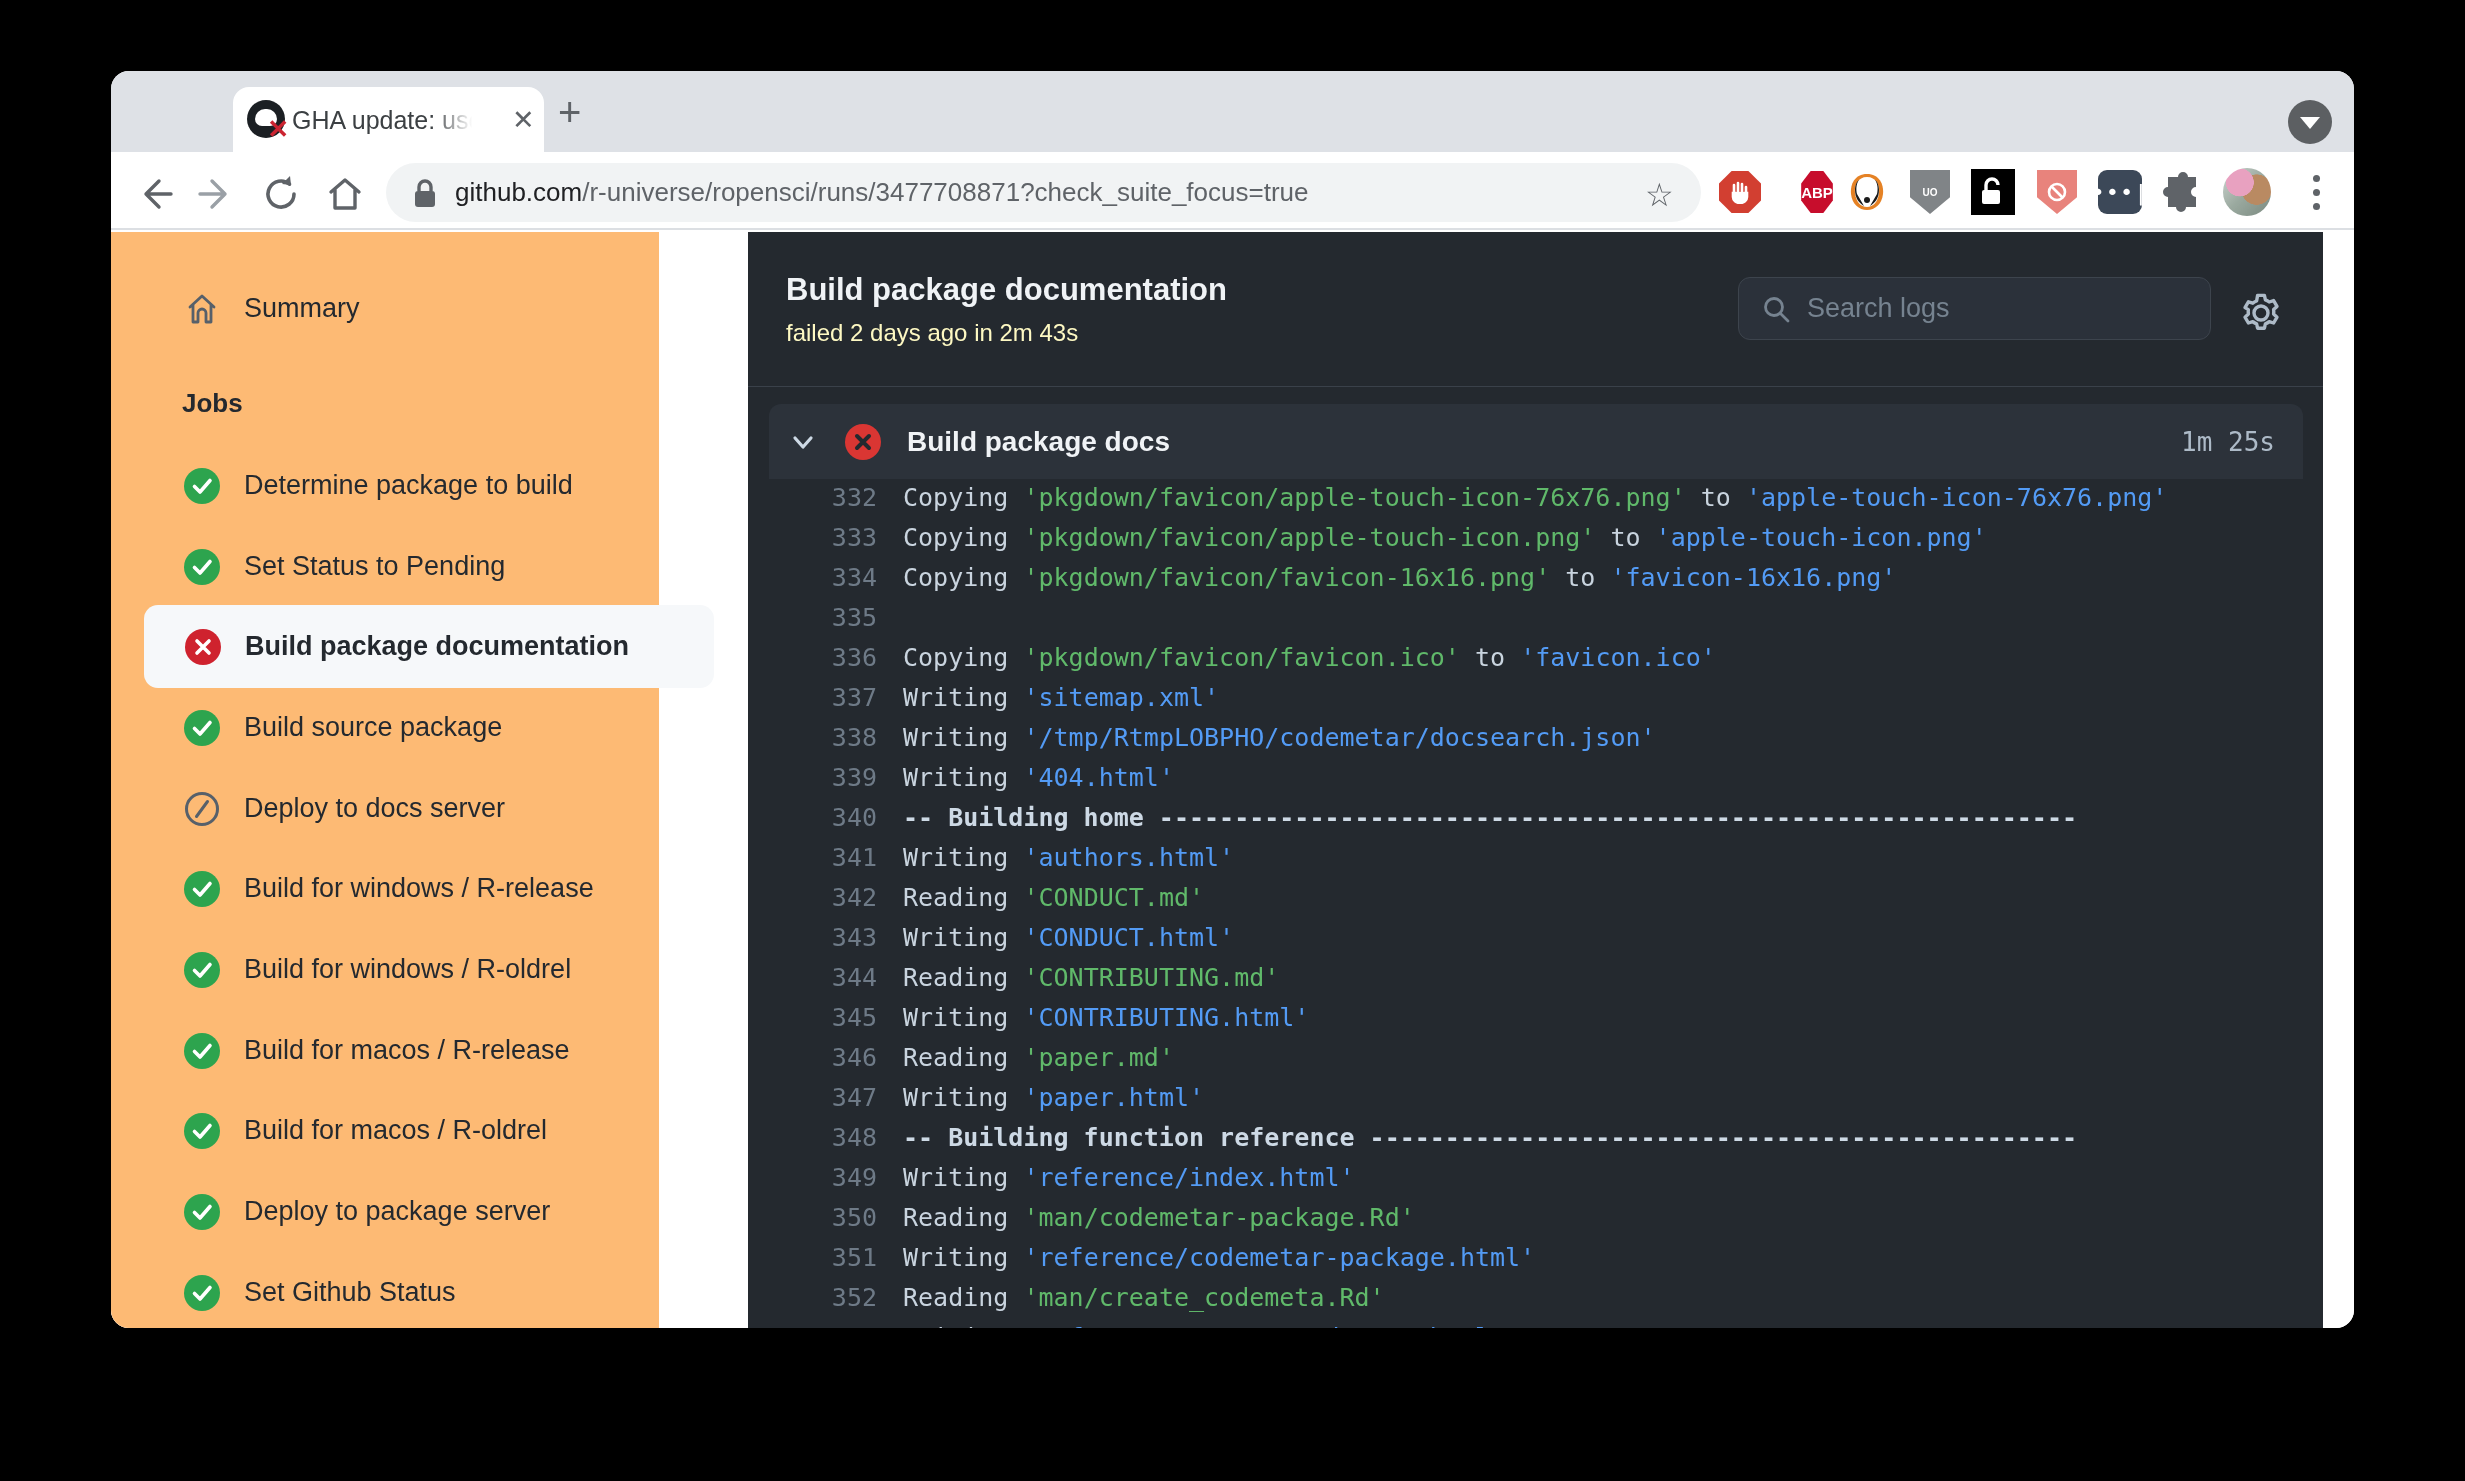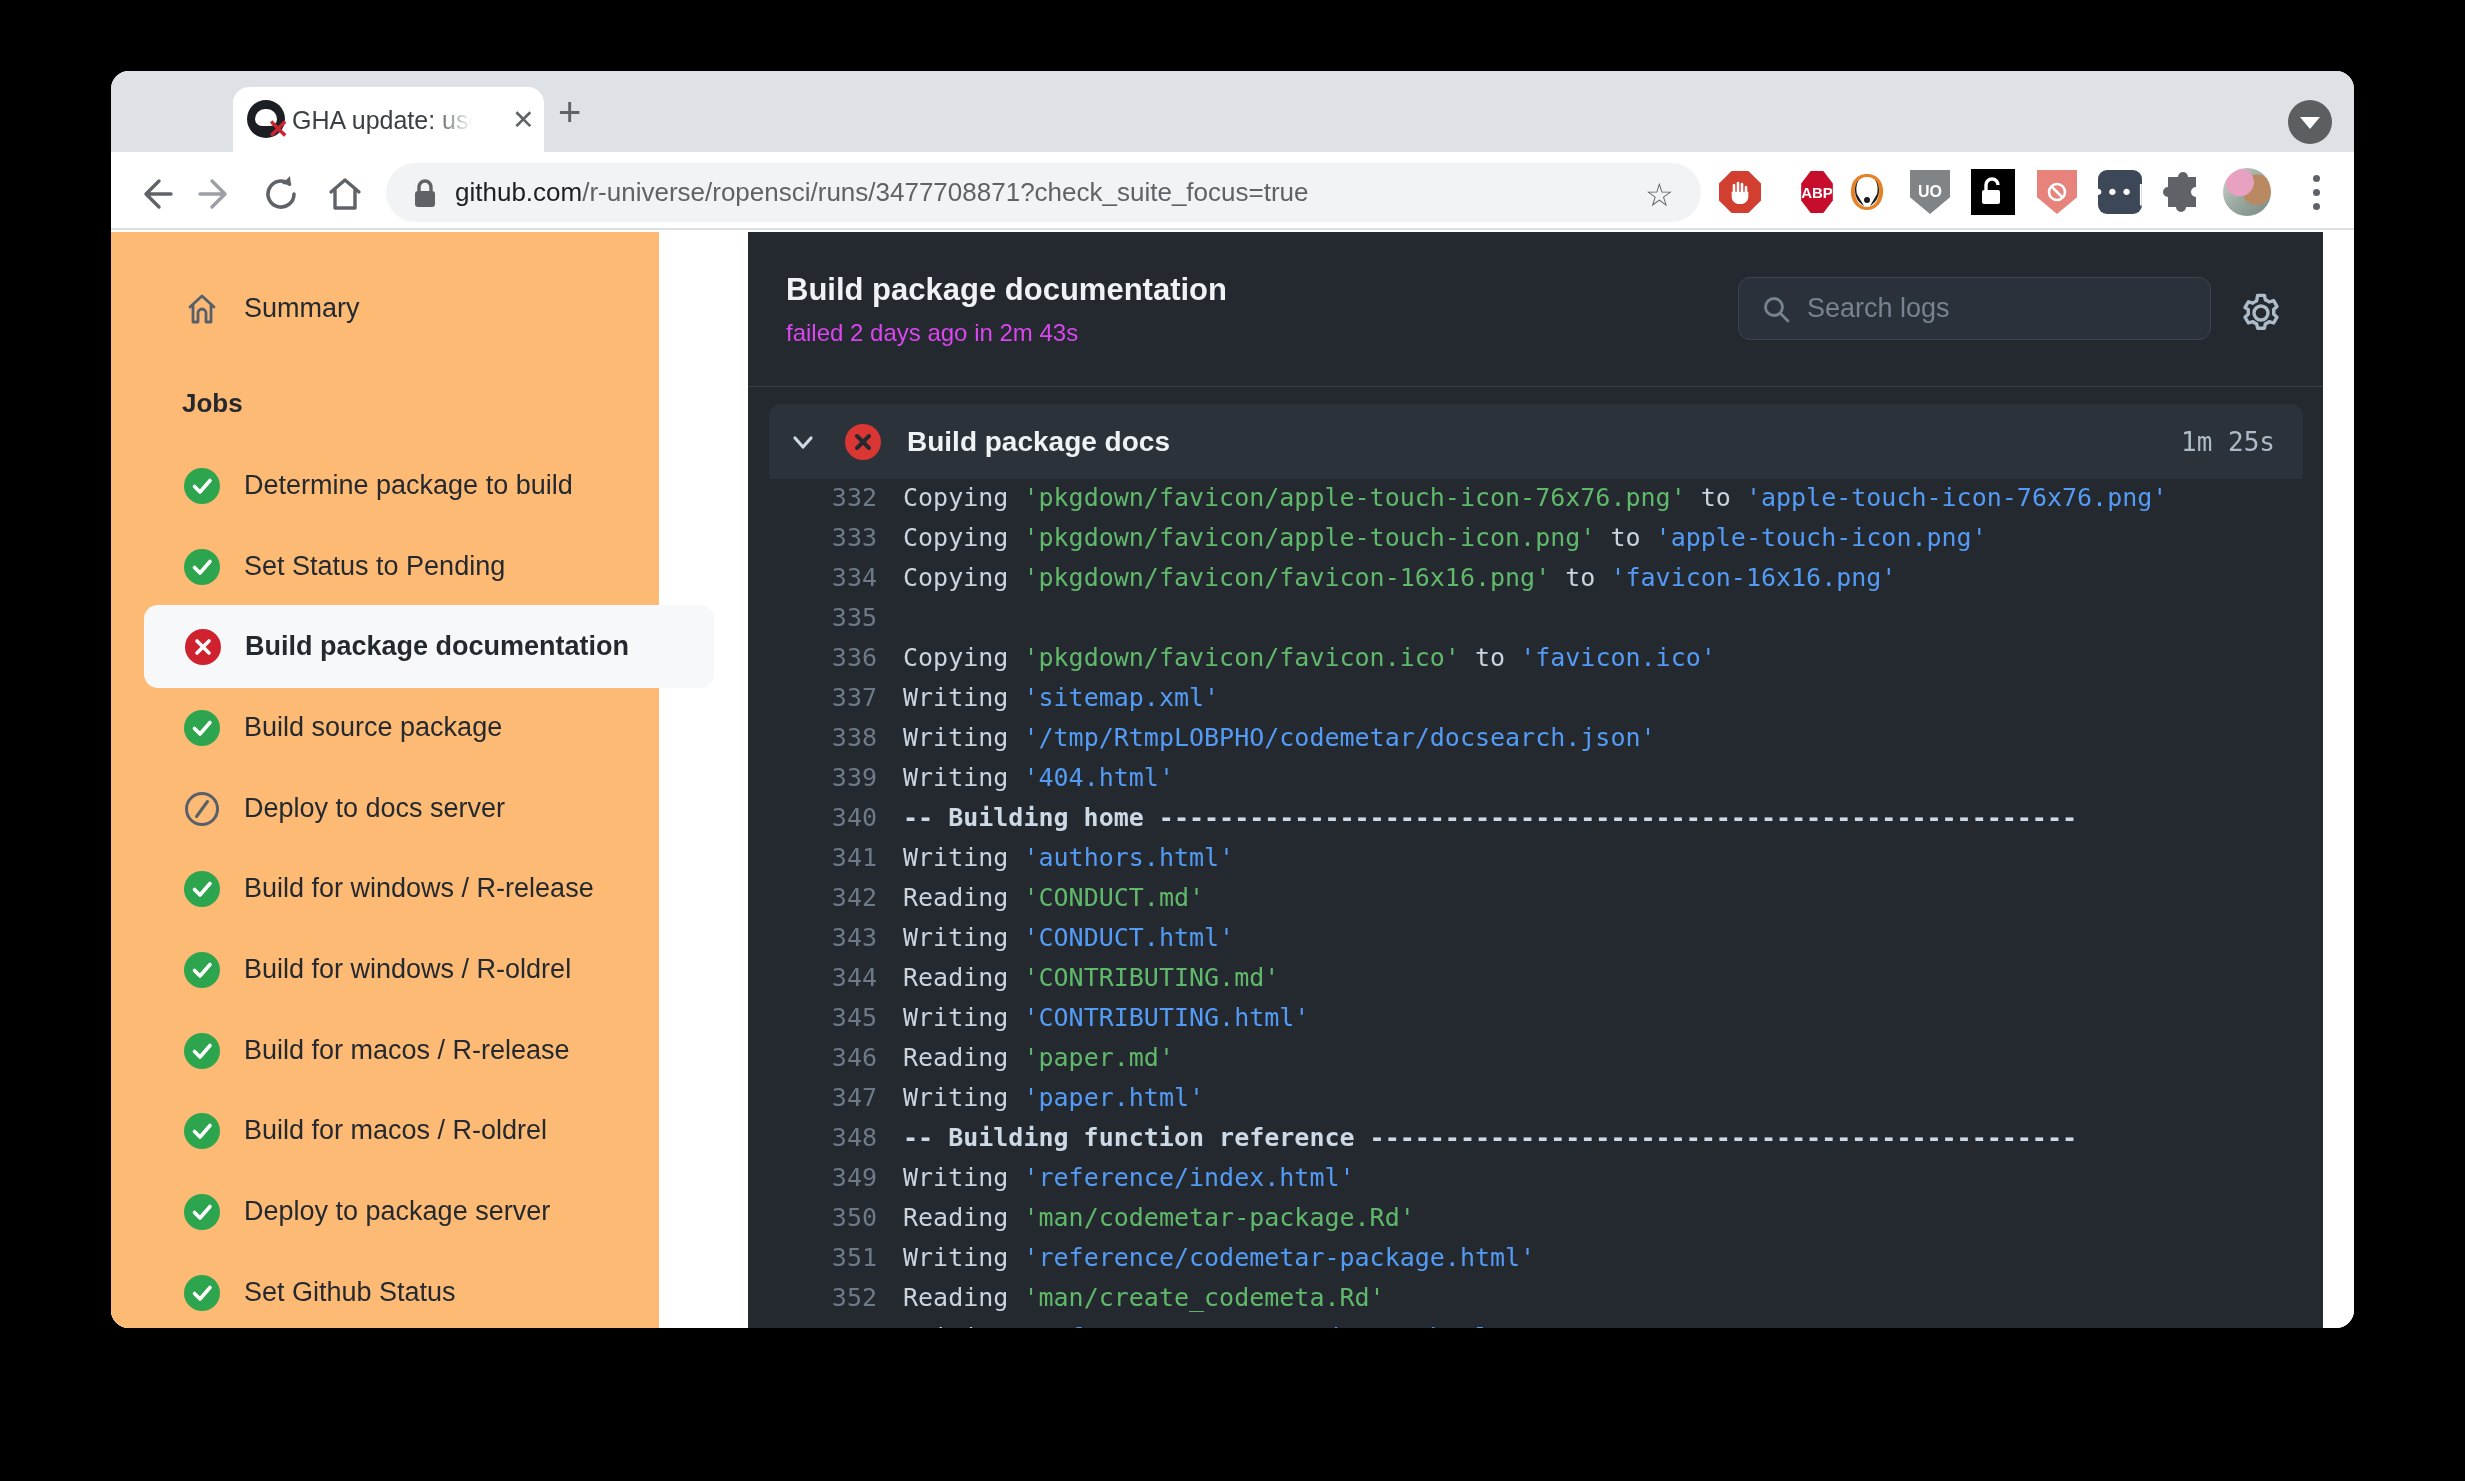--- a/index.html
+++ b/index.html
@@ -55,21 +55,21 @@
   .side-row .ic { margin-left:71px; width:40px; display:flex; justify-content:center; }
   .side-row .lbl { margin-left:22px; font-size:27px; color:#24292f; }
   .side-row.active-row { left:33px; width:570px; background:#f6f8fa; border-radius:14px; }
   .side-row.active-row .ic { margin-left:39px; }
   .side-row.active-row .lbl { font-weight:bold; }
   #jobs-header { left:71px; font-size:26px; font-weight:bold; color:#24292f; }
 
   
   #logpanel { left:637px; top:0; width:1575px; height:1096px; background:#24292f; }
   #log-title { left:38px; top:40px; font-size:31px; font-weight:bold; color:#f0f3f6; }
-  #log-subtitle { left:38px; top:87px; font-size:24px; color:#d946ef; }
+  #log-subtitle { left:38px; top:87px; font-size:24px; color:#fef9c3; }
   #searchbox { left:990px; top:45px; width:473px; height:63px; background:#2b313a; border:1px solid #3d444d; border-radius:12px;
                display:flex; align-items:center; }
   #searchbox .mag { margin-left:22px; }
   #searchbox .ph { margin-left:16px; font-size:27px; color:#768390; }
   #gear-btn { left:1489px; top:57px; width:48px; height:48px; }
   #panel-divider { left:0; top:154px; width:100%; height:1px; background:#3a414a; }
   #group-header { left:21px; top:172px; width:1534px; height:75px; background:#2c323a; border-radius:12px 12px 0 0;
                   display:flex; align-items:center; }
   #group-chevron { margin-left:18px; }
   #group-status { margin-left:26px; width:36px; height:36px; }
@@ -159,21 +159,21 @@
     <div class="ext abs" style="left:1732px;">
       <svg width="44" height="44" viewBox="0 0 44 44">
           <path d="M22 4 C10 4 5 14 6 24 C7 34 14 40 22 40 C30 40 37 34 38 24 C39 14 34 4 22 4 Z" fill="#e58225"></path>
           <path d="M22 7 C13 7 9 15 10 23 C11 32 16 37 22 37 C28 37 33 32 34 23 C35 15 31 7 22 7 Z" fill="#fff"></path>
           <path d="M14 10 C11 14 11 20 12 24 L19 36 C14 33 10 28 10 20 C10 15 12 11 14 10 Z" fill="#1b1b1b"></path>
           <path d="M30 10 C33 14 33 20 32 24 L25 36 C30 33 34 28 34 20 C34 15 32 11 30 10 Z" fill="#1b1b1b"></path>
           <circle cx="22" cy="30" r="3" fill="#1b1b1b"></circle>
         </svg>
     </div>
     <div class="ext abs" style="left:1795px;">
-      <div class="shield" style="background:#808487; color:#fff; font-size:16px; font-weight:bold;">UO</div>
+      <div class="shield" style="background:#808487; color:#fff; font-size:10px; font-weight:bold;">UO</div>
     </div>
     <div class="ext abs" style="left:1858px;">
       <div style="width:44px;height:46px;background:#000;display:flex;align-items:center;justify-content:center;">
         <svg width="26" height="30" viewBox="0 0 26 30">
             <rect x="2" y="13" width="18" height="14" rx="2" fill="#fff"></rect>
             <path d="M6 13 V8 a6 6 0 0 1 12 0" stroke="#fff" stroke-width="3.4" fill="none"></path>
           </svg>
       </div>
     </div>
     <div class="ext abs" style="left:1922px;">

